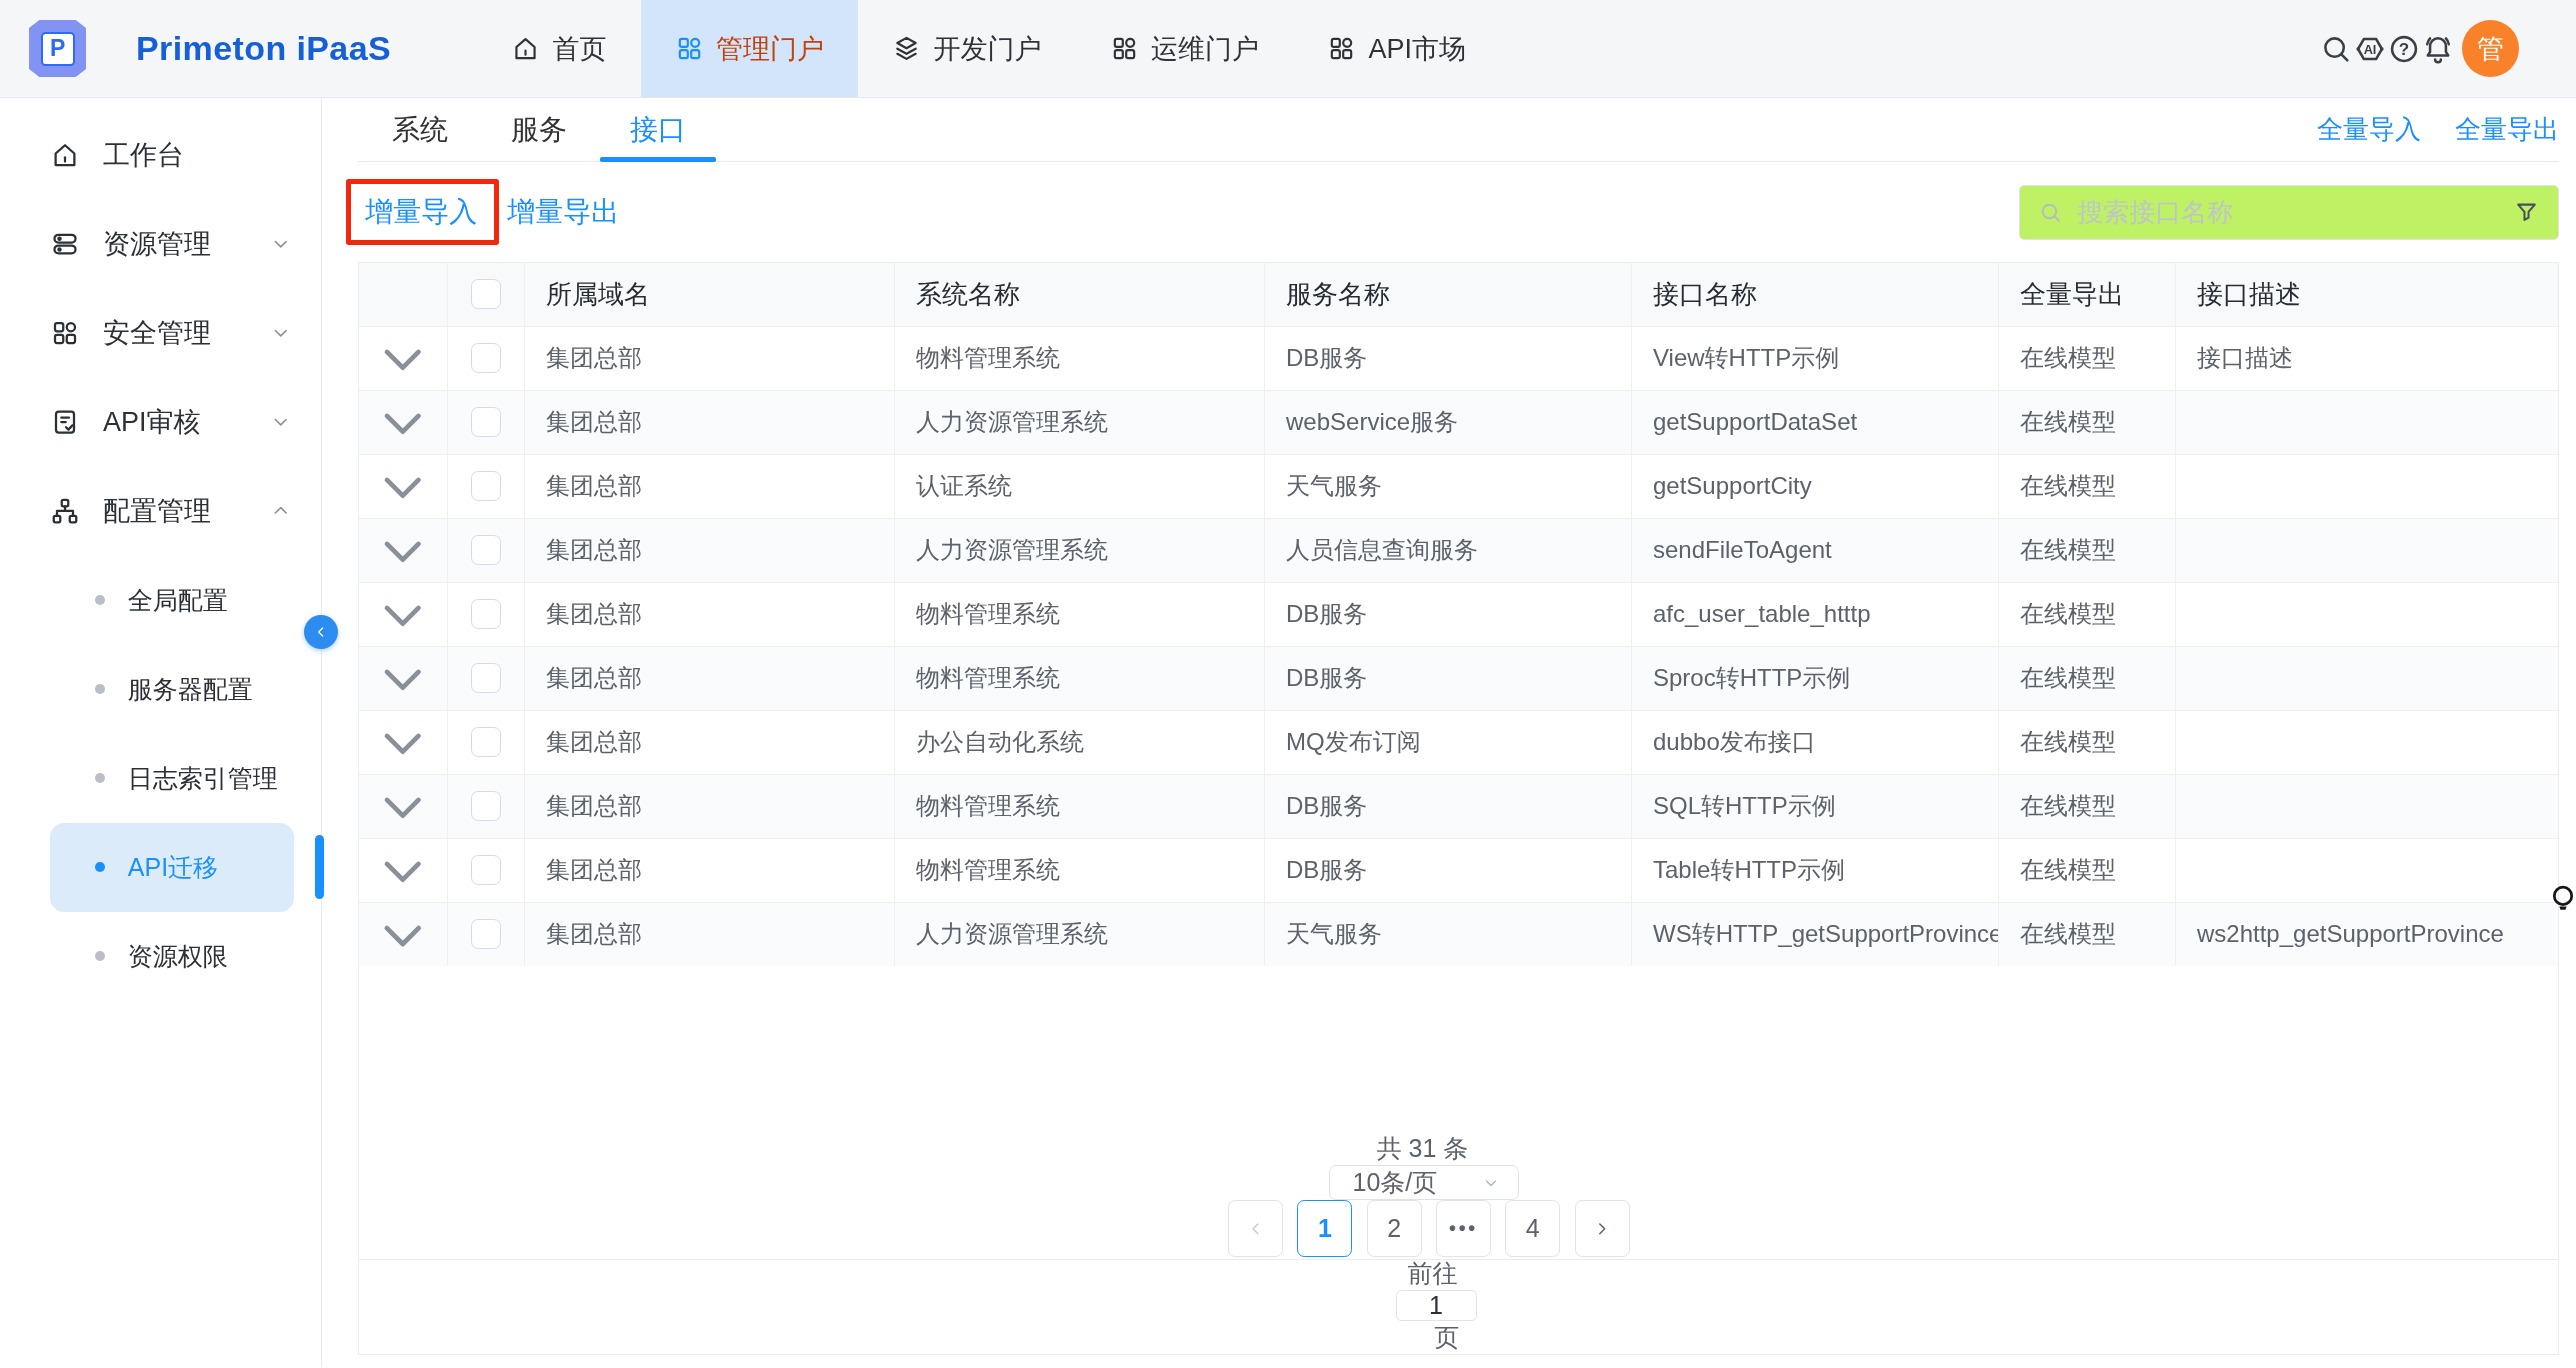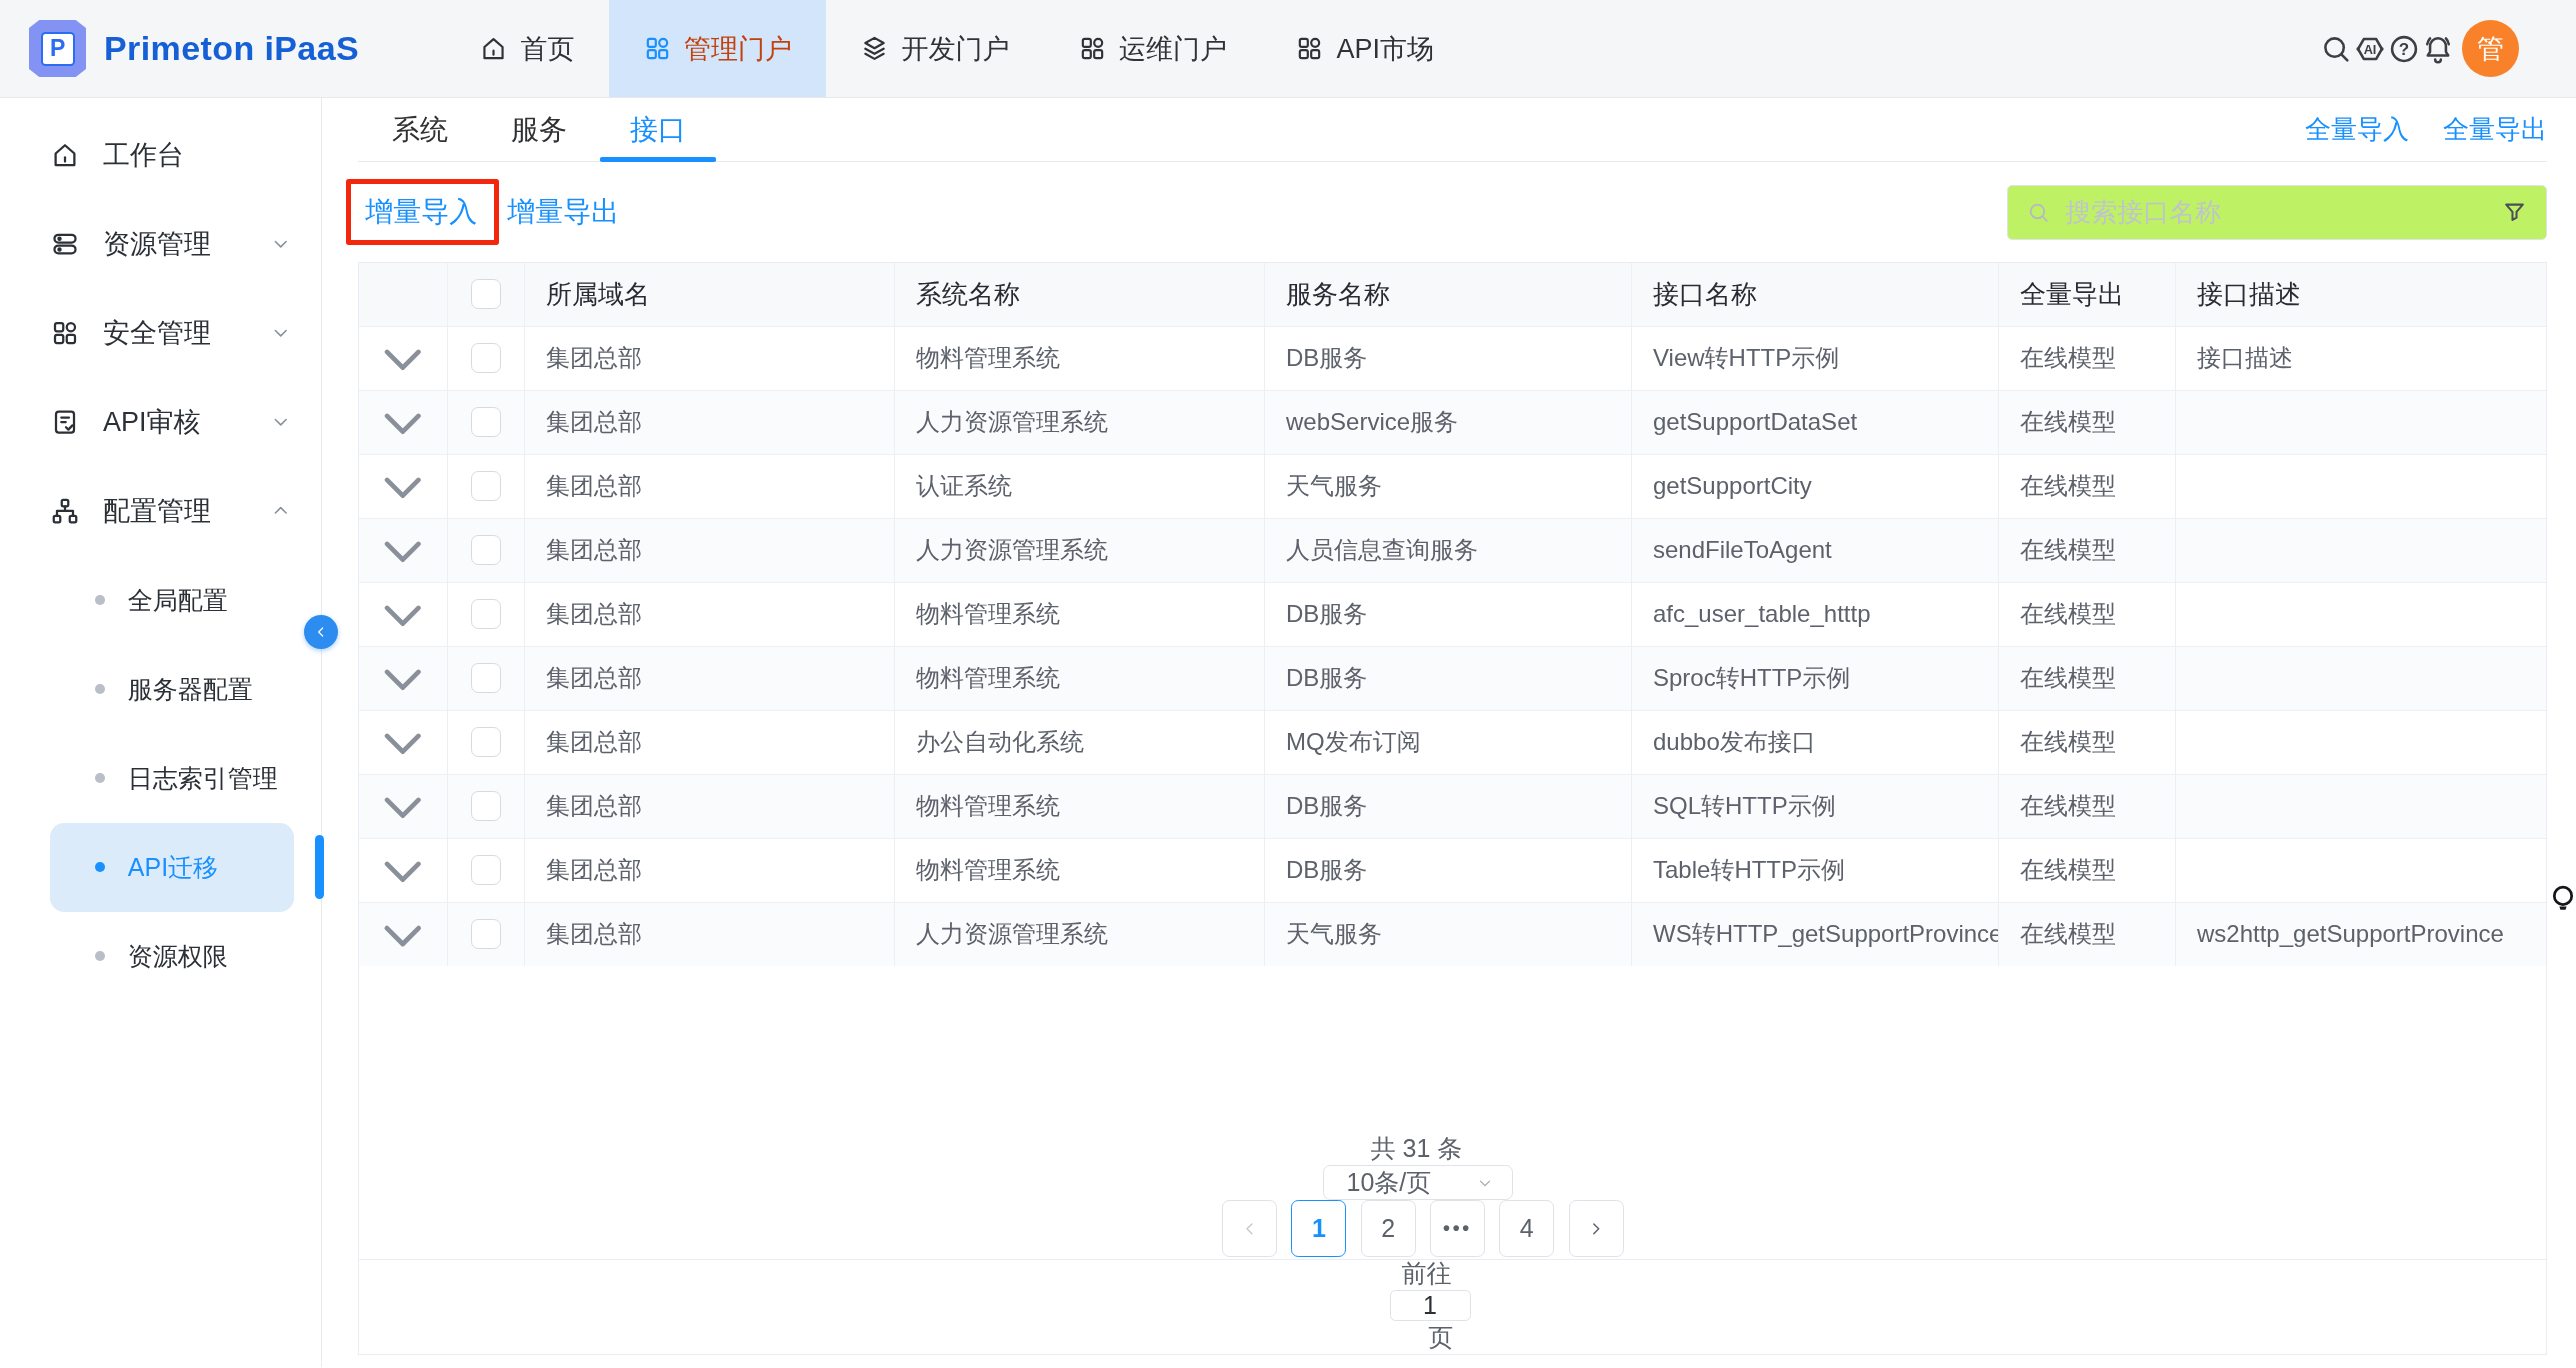--- a/index.html
+++ b/index.html
@@ -9,21 +9,21 @@
 
   
   .topbar { height:98px; background:#f5f6f7; border-bottom:0.9px solid #e6e8eb;
     display:flex; align-items:stretch; }
   .logo { display:flex; align-items:center; gap:18px; padding-left:29px; }
   .logo-badge { width:57px; height:57px; position:relative; background:#8393f4;
     border-radius:7.2px; clip-path:polygon(18% 0,82% 0,100% 14%,100% 86%,82% 100%,18% 100%,0 86%,0 14%); }
   .logo-badge .inner { position:absolute; left:11.6px; top:11.6px; width:34px; height:34px;
     background:#fff; border-radius:4.5px; display:flex; align-items:center; justify-content:center;
     font-weight:bold; font-size:23px; color:#2c6cf0; border:2.7px solid #2c6cf0; }
-  .logo-text { font-size:34px; font-weight:bold; color:#1560d6; letter-spacing:0.4px; }
+  .logo-text { font-size:34px; font-weight:bold; color:#1560d6; letter-spacing:0.4px;margin-left:32px; }
   .topnav { display:flex; margin-left:86px; }
   .nav-item { display:flex; align-items:center; gap:12.5px; padding:0 34px; font-size:27px;
     color:#2f3338; cursor:pointer; }
   .nav-item .ic { width:29px; height:29px; color:#2f3338; }
   .nav-item.active { background:#d2e5fb; color:#c2410c; }
   .nav-item.active .ic { color:#1890ff; }
   .top-actions { margin-left:auto; display:flex; align-items:center; padding-right:57px; }
   .top-actions .act { width:34px; height:34px; color:#3a3f46; cursor:pointer; }
   .avatar { width:57px; height:57px; border-radius:50%; background:#f9812a; color:#fff;
     font-size:27px; display:flex; align-items:center; justify-content:center; margin-left:7.2px; }
@@ -45,21 +45,21 @@
   .sub-item.active { background:#dcebfa; color:#1890ff; }
   .sub-item.active .dot { background:#1890ff; }
   .active-bar { position:absolute; right:-30px; top:12.5px; width:9px; height:64px;
     border-radius:5.4px; background:#1890ff; }
   .collapse-btn { position:absolute; right:-17px; top:517px; width:34px; height:34px;
     border-radius:50%; background:#2d8cf0; color:#fff; display:flex; align-items:center;
     justify-content:center; cursor:pointer; z-index:6; box-shadow:0 1.8px 5.4px rgba(45,140,240,.4); }
   .collapse-btn svg { width:16px; height:16px; }
 
   
-  .content { flex:1; display:flex; flex-direction:column; padding:0 29px 0 36px; position:relative; }
+  .content { flex:1; display:flex; flex-direction:column; padding:0 17px 0 36px; position:relative; }
   .tabs-row { height:64px; display:flex; align-items:center; border-bottom:0.9px solid #e7e9ee; }
   .tab { font-size:28px; color:#303133; margin-right:63px; height:100%; display:flex;
     align-items:center; position:relative; cursor:pointer; }
   .tab:first-child { margin-left:34px; }
   .tab.active { color:#1890ff; }
   .tab.active::after { content:""; position:absolute; left:-30px; right:-30px; bottom:-0.9px;
     height:5.4px; background:#1890ff; border-radius:1.8px; }
   .header-links { margin-left:auto; display:flex; gap:34px; }
   .header-links .hlink { font-size:26px; color:#1890ff; cursor:pointer; }
 

